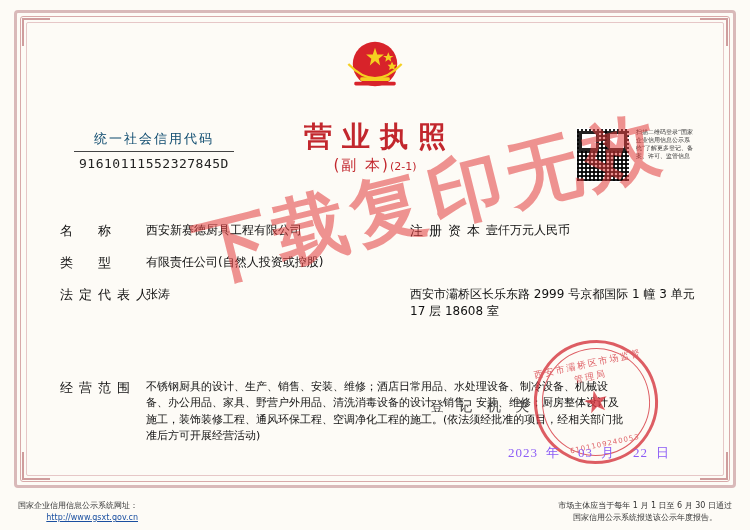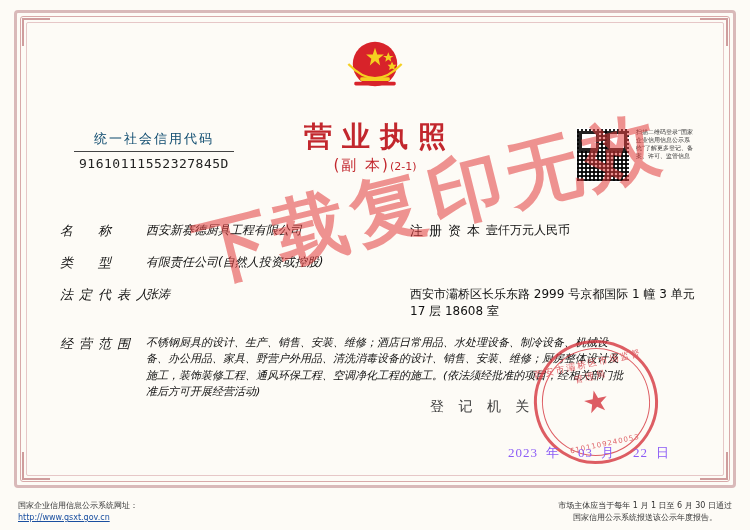--- a/index.html
+++ b/index.html
@@ -172,21 +172,20 @@
     right: 50px;
   }
   .row {
     display: flex;
     margin-bottom: 14px;
     font-family: "DejaVu Sans", sans-serif;
   }
   .col-left {
     width: 350px;
     display: flex;
-    font-style: italic;
   }
   .col-right {
     flex: 1;
     display: flex;
     justify-content: space-between;
   }
   .lbl {
     width: 86px;
     flex: 0 0 86px;
     font-size: 13px;
@@ -294,20 +293,21 @@
     display: flex;
     justify-content: space-between;
     padding: 0 18px;
     font-size: 8px;
     color: #333;
     font-family: "DejaVu Sans", sans-serif;
     box-sizing: border-box;
   }
   .footer .f-left, .footer .f-mid, .footer .f-right {
     line-height: 1.5;
+    text-align: right;
   }
   .footer .f-mid { text-align: center; }
   .footer .f-right { text-align: right; }
   .footer a { color: #1a4fa0; text-decoration: underline; }
 </style>
 </head>
 <body>
 
 <div id="license">
 
@@ -371,21 +371,21 @@
       <div class="col-left">
         <div class="lbl">法定代表人</div>
         <div class="val">张涛</div>
       </div>
       <div class="col-right">
         <div class="val">西安市灞桥区长乐东路 2999 号京都国际 1 幢 3 单元 17 层 18608 室</div>
       </div>
     </div>
 
     <div class="row scope-row">
-      <div class="col-left" style="width:auto;">
+      <div class="col-left" style="width:auto;margin-top:44px;">
         <div class="lbl">经营范围</div>
         <div class="val">不锈钢厨具的设计、生产、销售、安装、维修；酒店日常用品、水处理设备、制冷设备、机械设备、办公用品、家具、野营户外用品、清洗消毒设备的设计、销售、安装、维修；厨房整体设计及施工，装饰装修工程、通风环保工程、空调净化工程的施工。(依法须经批准的项目，经相关部门批准后方可开展经营活动)</div>
       </div>
     </div>
 
   </div>
 
   <div class="registry">登 记 机 关</div>
 
   <div class="seal">

